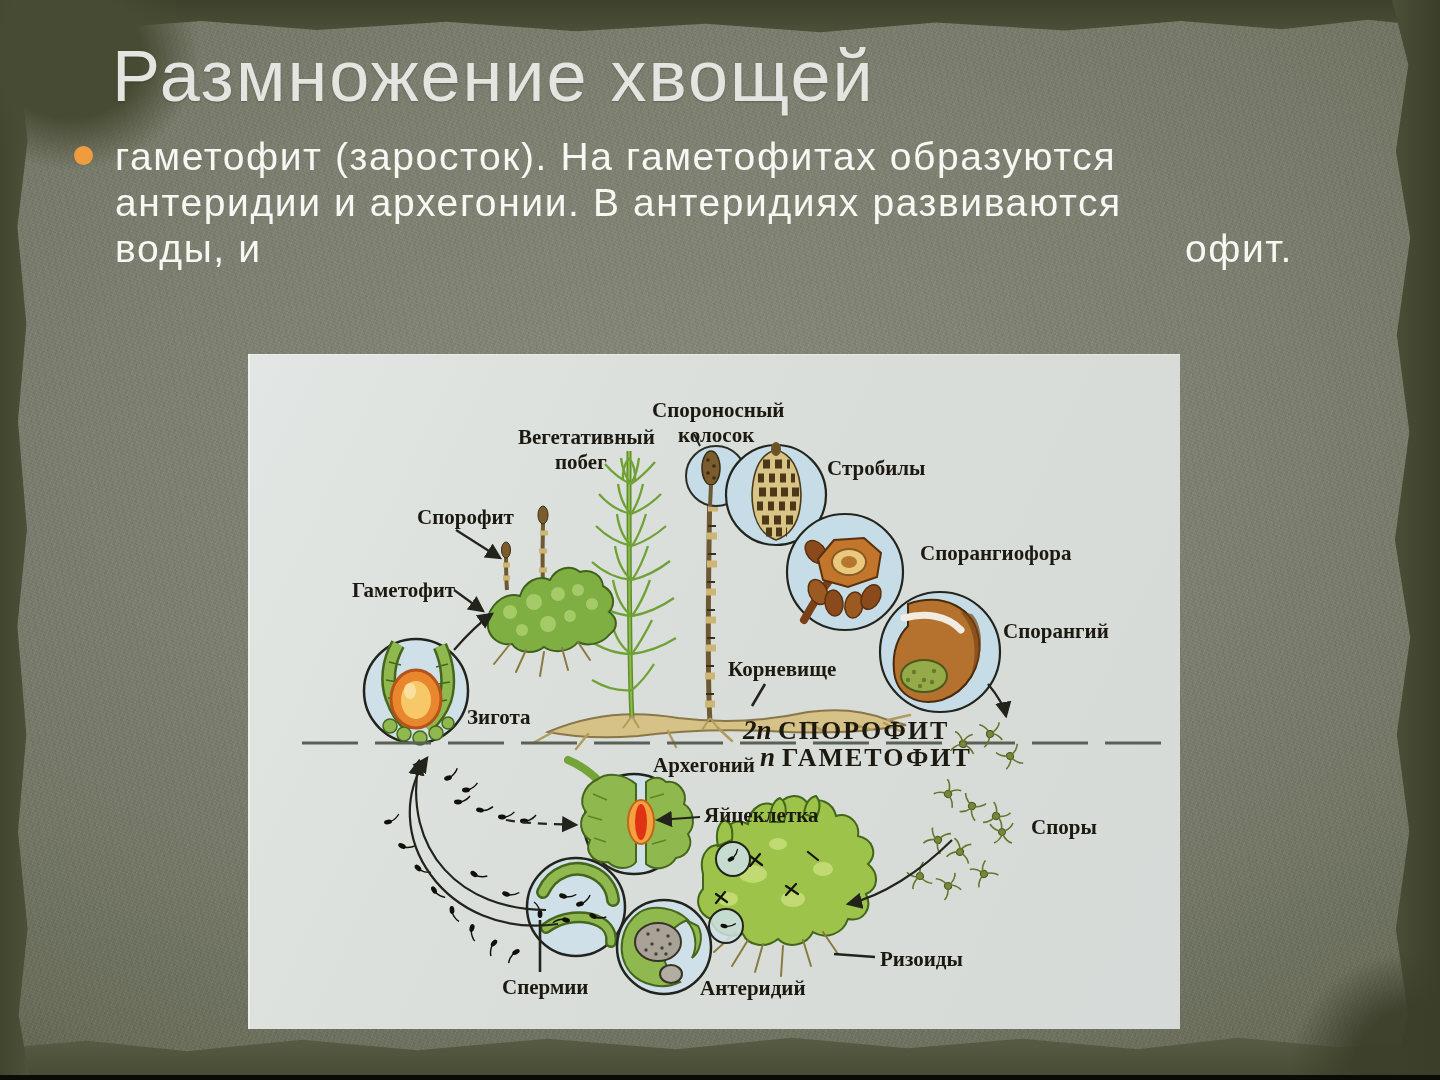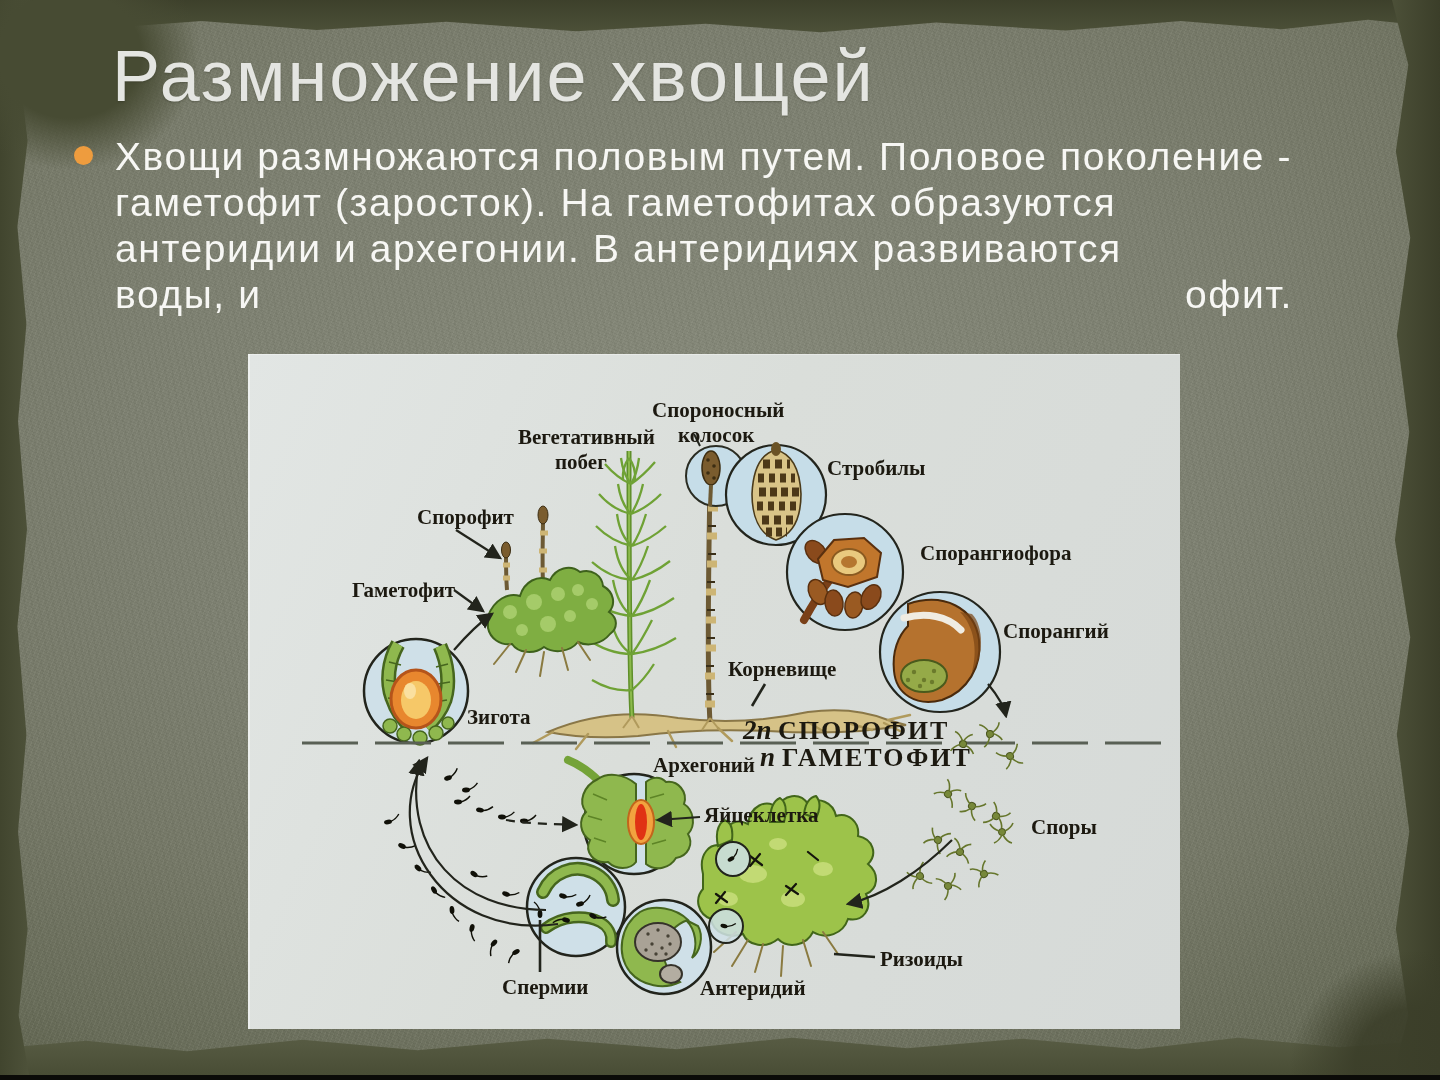--- a/index.html
+++ b/index.html
@@ -68,21 +68,20 @@
   <div class="edge edge-right"></div>
   <div class="corner corner-tl"></div>
   <div class="corner corner-br"></div>
   <div class="edge edge-strip"></div>
 
   <div class="slide-title">Размножение хвощей</div>
 
   <div class="bullet-dot" style="background:#ee9c3e;"></div>
 
   <div class="body-text">
-    <div class="body-line">Хвощи размножаются половым путем. Половое поколение -</div>
     <div class="body-line">гаметофит (заросток). На гаметофитах образуются</div>
     <div class="body-line">антеридии и архегонии. В антеридиях развиваются</div>
     <div class="body-line line6">
       <span>воды, и</span>
       <span class="line6-right">офит.</span>
     </div>
   </div>
 
   <div class="diagram-panel">
     <svg viewBox="0 0 932 675">

